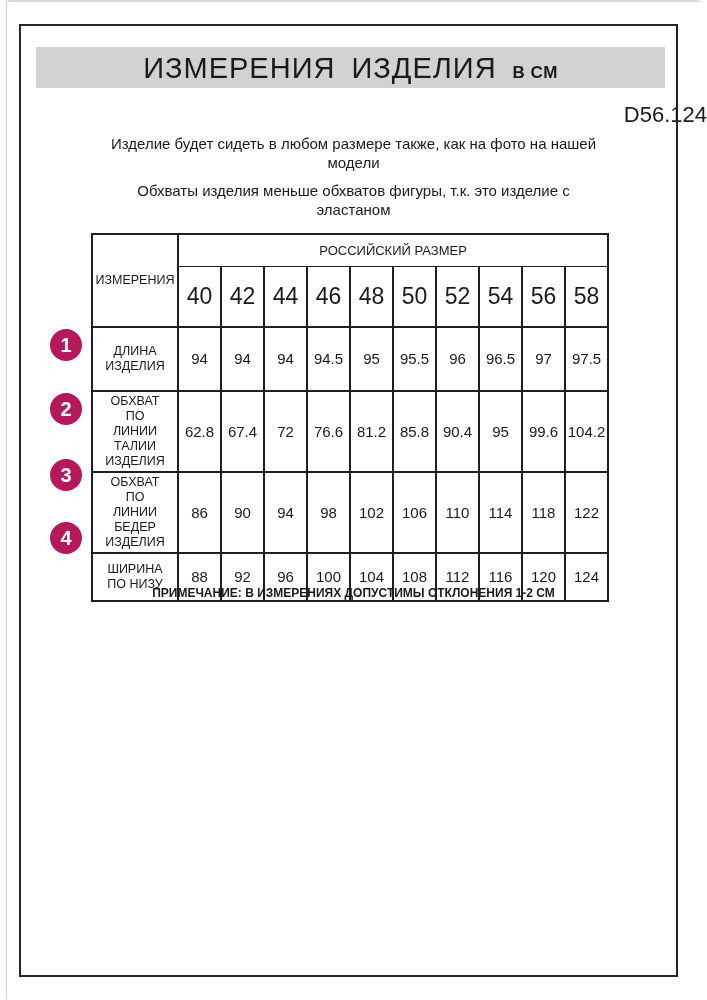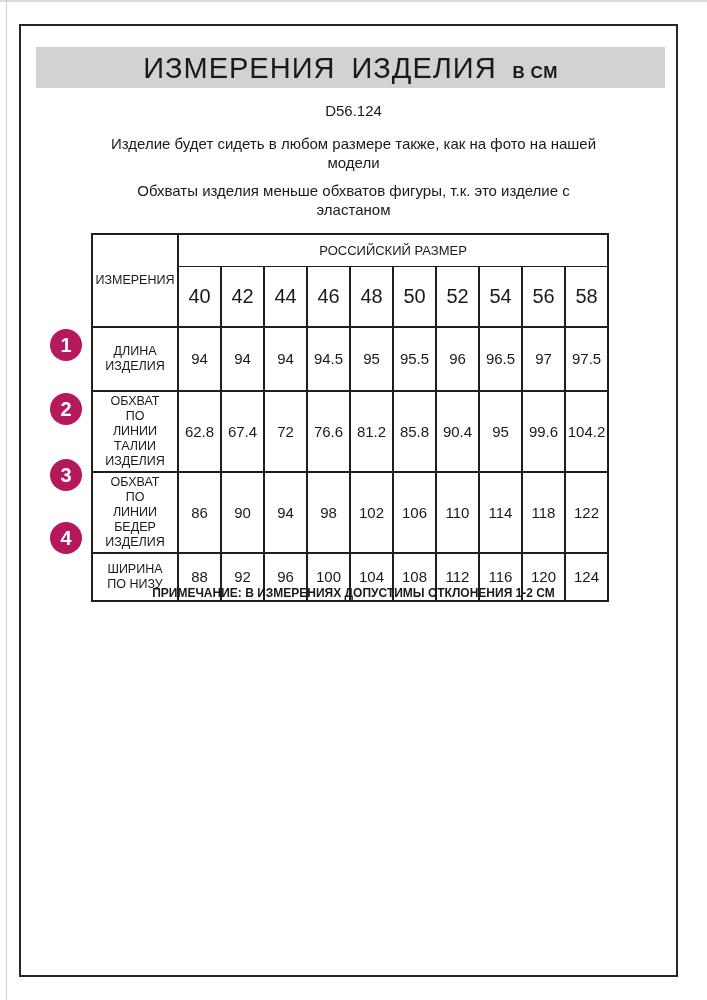--- a/index.html
+++ b/index.html
@@ -11,20 +11,21 @@
   * { margin: 0; padding: 0; box-sizing: border-box; }
   html, body { background: #ffffff; }
   .canvas {
     position: relative;
     width: 707px;
     height: 1000px;
     background: #ffffff;
     font-family: "Liberation Sans", sans-serif;
     color: #1a1a1a;
     overflow: hidden;
+    border-radius: 11px;
   }
   .artifact-left {
     position: absolute; left: 6px; top: 0;
     width: 1px; height: 100%;
     background: #cfcfcf;
   }
   .artifact-top {
     position: absolute; left: 0; top: 0;
     width: 100%; height: 2px;
     background: #d9d9d9;
@@ -46,22 +47,22 @@
     align-items: baseline;
     gap: 16px;
     padding-top: 7px;
   }
   .t-main  { font-size: 29px; font-weight: 400; letter-spacing: 1px; line-height: 1; }
   .t-bold  { font-size: 29px; font-weight: 400; letter-spacing: 1px; line-height: 1; }
   .t-unit  { font-size: 17px; font-weight: 700; letter-spacing: 0.5px; line-height: 1; }
   .product-code {
     position: absolute; top: 102px; left: 0;
     width: 100%;
-    text-align: center;
-    font-size: 15px;
+    text-align: right;
+    font-size: 22px;
     font-weight: 400;
   }
   .para {
     position: absolute; left: 50%;
     transform: translateX(-50%);
     text-align: center;
     font-size: 15px;
     line-height: 19px;
   }
   .para-fit      { top: 134px; width: 540px; }
@@ -90,21 +91,21 @@
   .corner-header {
     font-size: 12.5px;
     padding: 0 2px;
   }
   .group-header {
     font-size: 13px;
     border-bottom-width: 1px !important;
     padding: 8px;
   }
   .size-header {
-    font-size: 20px;
+    font-size: 23px;
     font-weight: normal;
     border-top-width: 1px !important;
     padding: 2px;
   }
   .row-label {
     font-size: 12.5px;
     line-height: 15px;
     padding: 2px 12px;
   }
   .value-cell {

